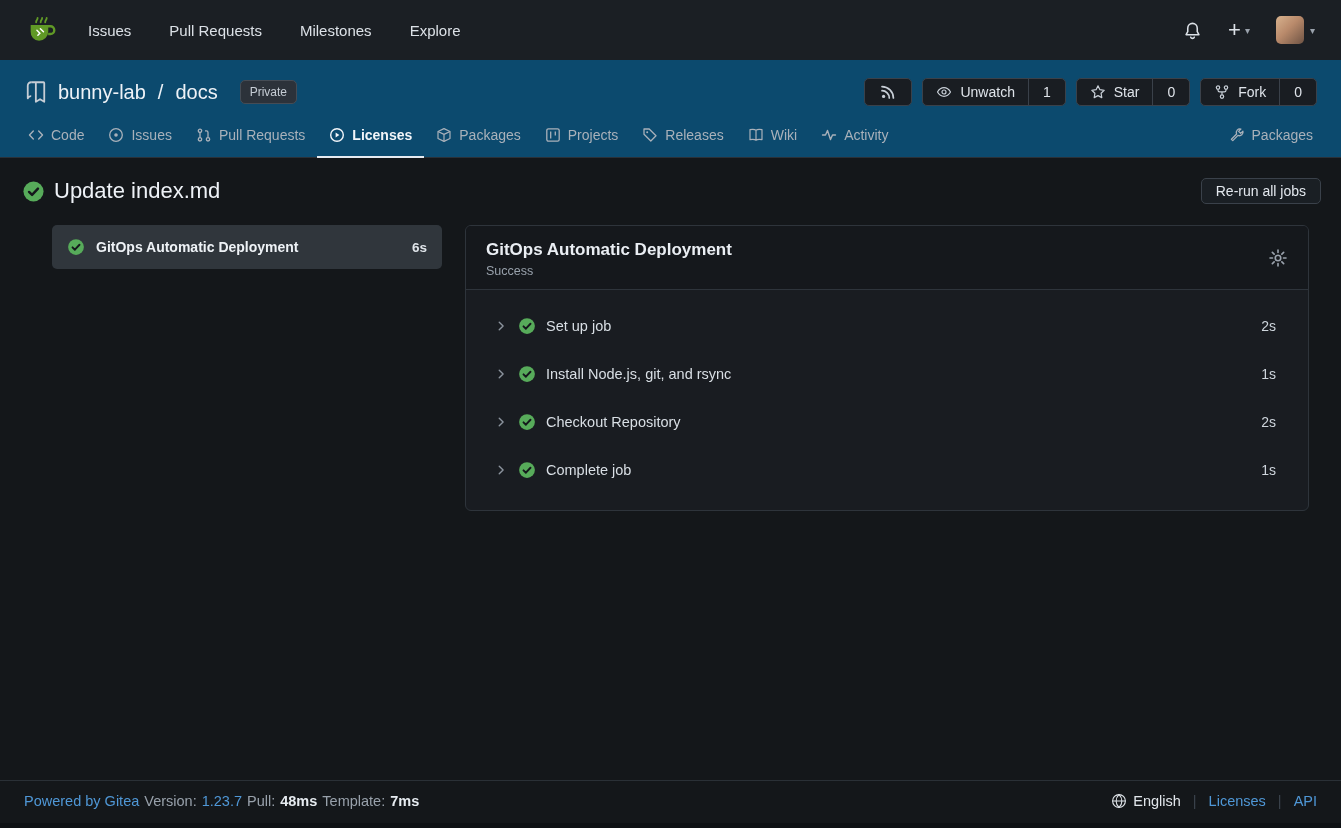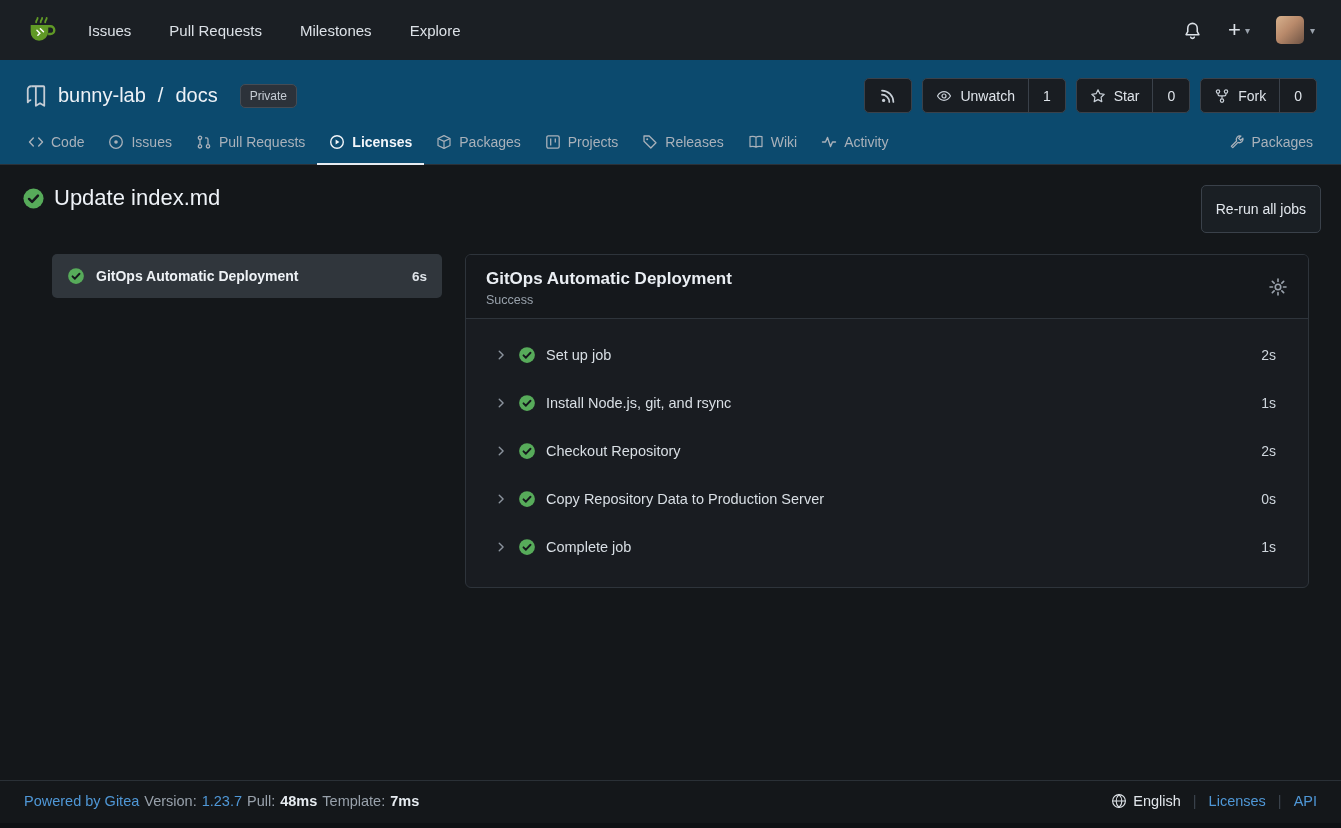--- a/index.html
+++ b/index.html
@@ -46,21 +46,21 @@
   .repo-icon { color:#c6cdd5; display:flex; }
   .repo-name-part { font-size:20px; font-weight:500; color:#eef2f7; cursor:pointer; }
   .repo-sep { font-size:20px; color:#eef2f7; margin:0 2px; }
   .private-badge {
     margin-left:12px; font-size:12px; color:#c6cdd5;
     background:#2c323a; border:1px solid #454c55;
     border-radius:5px; padding:4px 9px;
   }
   .repo-actions { margin-left:auto; display:flex; gap:10px; }
   .btn-group {
-    display:flex; align-items:stretch; height:35px;
+    display:flex; align-items:stretch; height:28px;
     border:1px solid #3a414a; border-radius:5px;
     background:#191d22; font-size:14px; color:#dfe4ea;
     overflow:hidden; cursor:pointer;
   }
   .btn-main { display:flex; align-items:center; gap:8px; padding:0 13px; }
   .btn-count { display:flex; align-items:center; padding:0 14px; border-left:1px solid #3a414a; }
   .icon-only .btn-main { padding:0 15px; }
   .btn-icon { display:flex; color:#c8cfd7; }
 
   
@@ -85,21 +85,21 @@
   .run-title-row { display:flex; align-items:center; gap:9px; }
   .run-title { font-size:22px; font-weight:500; color:#eef2f7; margin:0; }
   .run-sub { margin:7px 0 0 31px; font-size:14.5px; color:#98a1ab; }
   .run-file { font-weight:700; color:#e8edf2; }
   .branch-badge {
     display:inline-block; background:#363d45; color:#ccd3da;
     border-radius:5px; padding:3px 9px; font-size:12.5px;
     margin-left:8px; cursor:pointer;
   }
   .rerun-btn {
-    margin-left:auto; height:48px; padding:0 14px;
+    margin-left:auto; height:26px; padding:0 14px;
     border:1px solid #3a414a; border-radius:5px;
     background:#1a1f24; color:#e3e8ee; font-size:14px;
     display:flex; align-items:center; cursor:pointer;
   }
 
   
   .run-body { display:flex; align-items:flex-start; gap:23px; padding:21px 32px 0 20px;margin-left:32px; }
   .job-list { width:390px; flex:0 0 390px; }
   .job-item {
     display:flex; align-items:center; gap:11px;
@@ -437,35 +437,20 @@
             <span class="step-check">
               <svg viewBox="0 0 16 16" width="18" height="18">
                   <circle cx="8" cy="8" r="7" fill="#57ab5a"></circle>
                   <path d="M4.9 8.3l2.1 2.1 4.1-4.4" stroke="#15181c" stroke-width="1.7" fill="none" stroke-linecap="round" stroke-linejoin="round"></path>
                 </svg>
             </span>
             <span class="step-name">Checkout Repository</span>
             <span class="step-duration">2s</span>
           </div>
 
-          <div class="step-row">
-            <span class="step-chevron">
-              <svg viewBox="0 0 16 16" width="14" height="14" fill="none" stroke="currentColor" stroke-width="1.6" stroke-linecap="round" stroke-linejoin="round">
-                  <path d="M6 3.6 10.4 8 6 12.4"></path>
-                </svg>
-            </span>
-            <span class="step-check">
-              <svg viewBox="0 0 16 16" width="18" height="18">
-                  <circle cx="8" cy="8" r="7" fill="#57ab5a"></circle>
-                  <path d="M4.9 8.3l2.1 2.1 4.1-4.4" stroke="#15181c" stroke-width="1.7" fill="none" stroke-linecap="round" stroke-linejoin="round"></path>
-                </svg>
-            </span>
-            <span class="step-name">Copy Repository Data to Production Server</span>
-            <span class="step-duration">0s</span>
-          </div>
 
           <div class="step-row">
             <span class="step-chevron">
               <svg viewBox="0 0 16 16" width="14" height="14" fill="none" stroke="currentColor" stroke-width="1.6" stroke-linecap="round" stroke-linejoin="round">
                   <path d="M6 3.6 10.4 8 6 12.4"></path>
                 </svg>
             </span>
             <span class="step-check">
               <svg viewBox="0 0 16 16" width="18" height="18">
                   <circle cx="8" cy="8" r="7" fill="#57ab5a"></circle>

